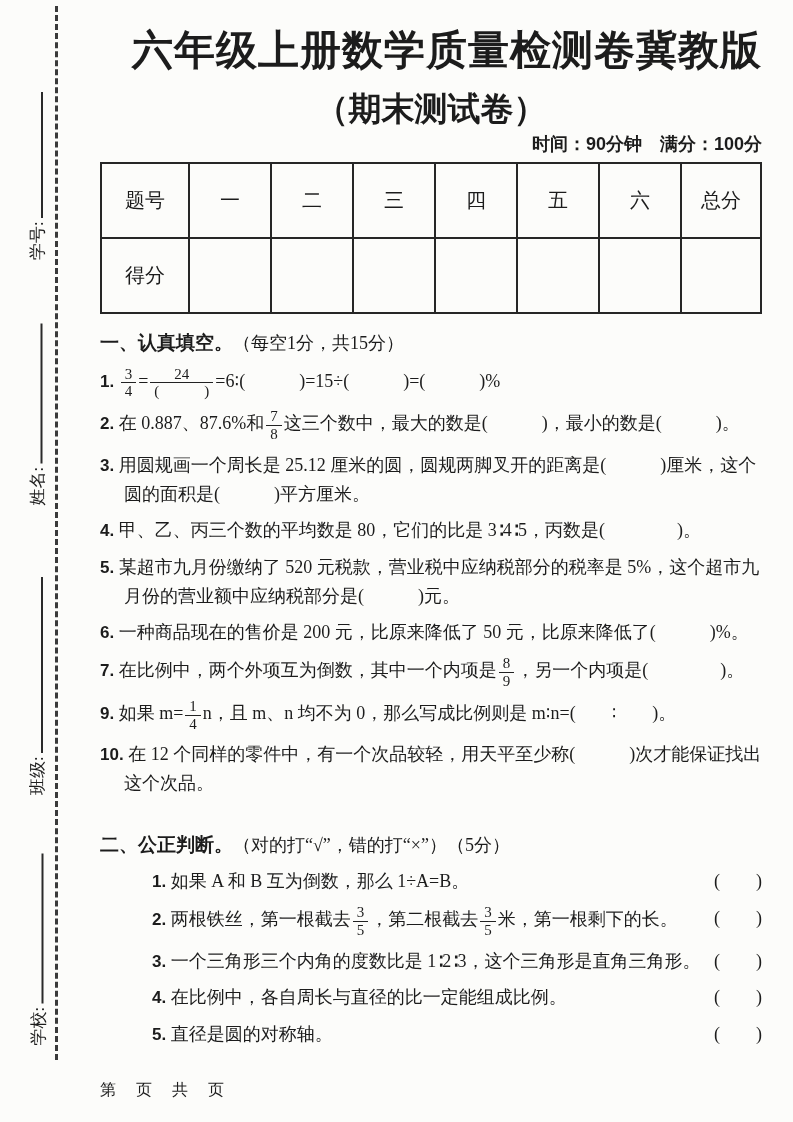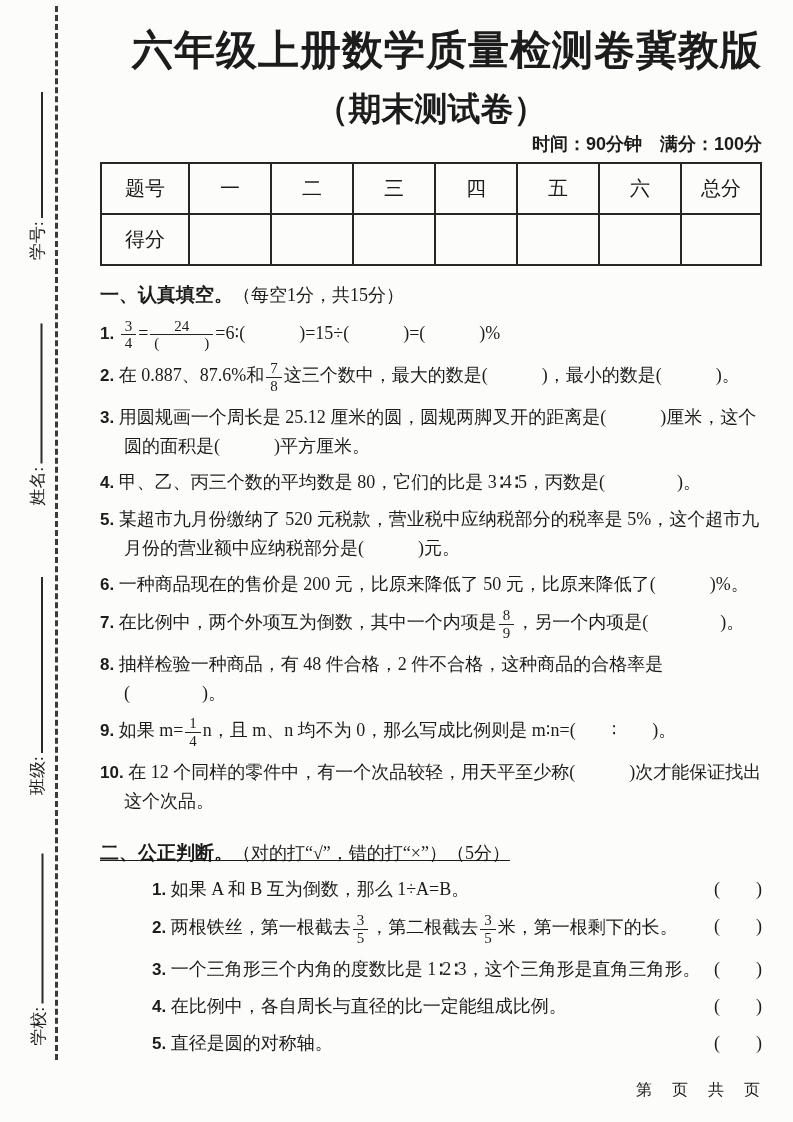--- a/index.html
+++ b/index.html
@@ -22,33 +22,33 @@
   
   .main{position:absolute;left:100px;top:26px;width:662px;}
   .title{font-family:"Liberation Sans","DejaVu Sans",sans-serif;font-weight:700;
     font-size:41px;line-height:1.2;text-align:right;letter-spacing:1px;}
   .subtitle{font-family:Liberation Sans, sans-serif;font-weight:700;
     font-size:33px;text-align:center;margin-top:12px;}
   .info{font-family:"Liberation Sans","DejaVu Sans",sans-serif;font-weight:700;
     font-size:18px;text-align:right;}
   table.score{width:100%;border-collapse:collapse;margin-top:6px;font-size:20px;
     table-layout:fixed;}
-  table.score td{border:2px solid #262626;height:41px;text-align:center;padding:4px;}
+  table.score td{border:2px solid #262626;height:41px;text-align:center;padding:16px;}
   .sec-head{margin-top:15px;font-size:18px;line-height:1.5;}
   .shb{font-family:"Liberation Sans","DejaVu Sans",sans-serif;font-weight:700;font-size:19px;}
   .q{font-size:18px;line-height:1.58;margin-top:8px;padding-left:24px;text-indent:-24px;}
   .qno{font-family:"Liberation Sans","DejaVu Sans",sans-serif;font-weight:700;font-size:17px;}
   .frac{display:inline-block;text-align:center;vertical-align:middle;
     line-height:1.12;font-size:15px;padding:0 2px;text-indent:0;}
   .frac .fn{display:block;padding:0 4px;}
   .frac .fd{display:block;border-top:1.5px solid #222;padding:0 4px;}
   .jrow{display:flex;}
   .jrow .jtxt{flex:1;padding-left:24px;text-indent:-24px;margin-left:28px;}
   .jrow .jbr{white-space:nowrap;margin-left:10px;text-indent:0;}
-  .footer{position:absolute;left:100px;top:1080px;width:662px;text-align:right;
+  .footer{position:absolute;left:100px;top:1080px;width:662px;text-align:left;
     font-size:16px;letter-spacing:2px;}
 </style>
 </head>
 <body>
 
 <div class="page">
 
   <div class="cutline"></div>
 
   <div class="side-group sg1">
@@ -137,36 +137,32 @@
     <div class="q">
       <span class="qno">6.</span>
       <span>一种商品现在的售价是 200 元，比原来降低了 50 元，比原来降低了(　　　)%。</span>
     </div>
 
     <div class="q">
       <span class="qno">7.</span>
       <span>在比例中，两个外项互为倒数，其中一个内项是</span><span class="frac"><span class="fn">8</span><span class="fd">9</span></span><span>，另一个内项是(　　　　)。</span>
     </div>
 
-    <div class="q">
-      <span class="qno">8.</span>
-      <span>抽样检验一种商品，有 48 件合格，2 件不合格，这种商品的合格率是(　　　　)。</span>
-    </div>
 
     <div class="q">
       <span class="qno">9.</span>
       <span>如果 m=</span><span class="frac"><span class="fn">1</span><span class="fd">4</span></span><span>n，且 m、n 均不为 0，那么写成比例则是 m∶n=(　　∶　　)。</span>
     </div>
 
     <div class="q">
       <span class="qno">10.</span>
       <span>在 12 个同样的零件中，有一个次品较轻，用天平至少称(　　　)次才能保证找出这个次品。</span>
     </div>
 
-    <div class="sec-head" style="margin-top:24px;text-decoration:underline;">
+    <div class="sec-head" style="margin-top:33px;">
       <span class="shb">二、公正判断。</span><span>（对的打“√”，错的打“×”）（5分）</span>
     </div>
 
     <div class="q jrow">
       <span class="jtxt"><span class="qno">1.</span> <span>如果 A 和 B 互为倒数，那么 1÷A=B。</span></span>
       <span class="jbr">(　　)</span>
     </div>
 
     <div class="q jrow">
       <span class="jtxt"><span class="qno">2.</span> <span>两根铁丝，第一根截去</span><span class="frac"><span class="fn">3</span><span class="fd">5</span></span><span>，第二根截去</span><span class="frac"><span class="fn">3</span><span class="fd">5</span></span><span>米，第一根剩下的长。</span></span>

